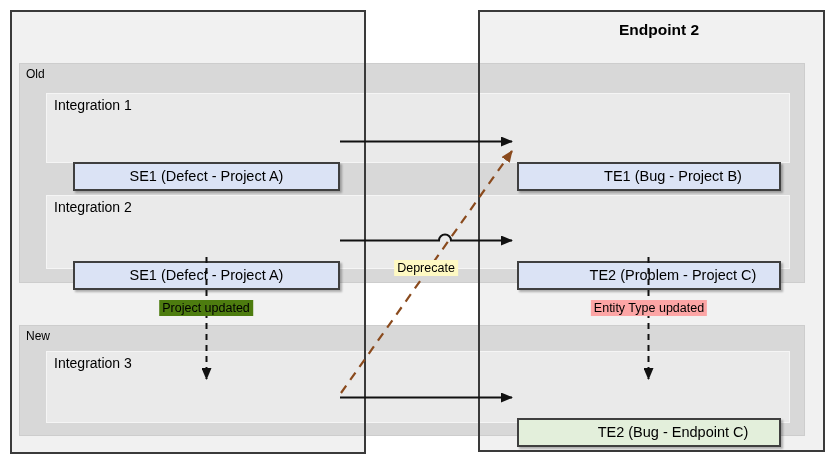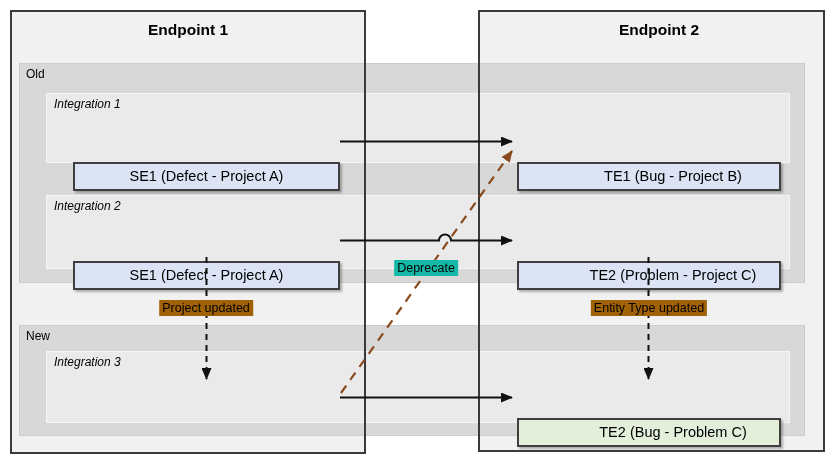--- a/index.html
+++ b/index.html
@@ -54,28 +54,28 @@
   .lbl { position: absolute; z-index: 6; white-space: nowrap; }
   .col-title {
     z-index: 6; text-align: center; top: 21px;
     font-weight: bold; font-size: 15.5px;
   }
   .ep1-title { left: 10px;  width: 356px; }
   .ep2-title { left: 460px; width: 398px; }
   .group-lbl { font-size: 12px; }
   .old-lbl { left: 26px; top: 67px; }
   .new-lbl { left: 26px; top: 329px; }
-  .int-lbl { font-size: 12px; font-style: italic; }
+  .int-lbl { font-size: 14px; }
   .int1-lbl { left: 54px; top: 97px; }
   .int2-lbl { left: 54px; top: 199px; }
   .int3-lbl { left: 54px; top: 355px; }
   .arrow-lbl { font-size: 12.5px; padding: 1px 3px; }
-  .proj-lbl { left: 206px; top: 300px; transform: translateX(-50%); background: #a16207; }
-  .ent-lbl  { left: 649px; top: 300px; transform: translateX(-50%); background: #a16207; }
-  .dep-lbl  { left: 426px; top: 260px; transform: translateX(-50%); background: #14b8a6; }
+  .proj-lbl { left: 206px; top: 300px; transform: translateX(-50%); background: #4d7c0f; }
+  .ent-lbl  { left: 649px; top: 300px; transform: translateX(-50%); background: #fca5a5; }
+  .dep-lbl  { left: 426px; top: 260px; transform: translateX(-50%); background: #fef9c3; }
 </style>
 </head>
 <body>
 
 <div class="stage">
 
   <div class="col-fill ep1-geom"></div>
   <div class="col-fill ep2-geom"></div>
 
   <div class="band group-band old-band"></div>
@@ -84,21 +84,21 @@
   <div class="band int-band int2-band"></div>
   <div class="band int-band int3-band"></div>
 
   <div class="col-border ep1-geom"></div>
   <div class="col-border ep2-geom"></div>
 
   <div class="entity blue se-geom row1">SE1 (Defect - Project A)</div>
   <div class="entity blue te-geom row1">TE1 (Bug - Project B)</div>
   <div class="entity blue se-geom row2">SE1 (Defect - Project A)</div>
   <div class="entity blue te-geom row2">TE2 (Problem - Project C)</div>
-  <div class="entity green te-geom row3">TE2 (Bug - Problem C)</div>
+  <div class="entity green te-geom row3">TE2 (Bug - Endpoint C)</div>
 
   <svg class="arrow-layer" width="835" height="467" viewBox="0 0 835 467">
     <defs>
       <marker id="ah-black" viewBox="0 0 12 10" markerWidth="12" markerHeight="10" refX="11" refY="5" orient="auto" markerUnits="userSpaceOnUse">
         <path d="M0 0 L12 5 L0 10 Z" fill="#111111"></path>
       </marker>
       <marker id="ah-brown" viewBox="0 0 12 10" markerWidth="12" markerHeight="10" refX="11" refY="5" orient="auto" markerUnits="userSpaceOnUse">
         <path d="M0 0 L12 5 L0 10 Z" fill="#8a4a1d"></path>
       </marker>
     </defs>
@@ -109,21 +109,20 @@
 
     <path d="M340 397.5 L512 397.5" stroke="#111111" stroke-width="2" fill="none" marker-end="url(#ah-black)"></path>
 
     <path d="M206.5 257 L206.5 379" stroke="#111111" stroke-width="2" fill="none" stroke-dasharray="6 5" marker-end="url(#ah-black)"></path>
 
     <path d="M648.5 257 L648.5 379" stroke="#111111" stroke-width="2" fill="none" stroke-dasharray="6 5" marker-end="url(#ah-black)"></path>
 
     <path d="M341 393 L512 151" stroke="#8a4a1d" stroke-width="2.2" fill="none" stroke-dasharray="9 7" marker-end="url(#ah-brown)"></path>
   </svg>
 
-  <div class="lbl col-title ep1-title">Endpoint 1</div>
   <div class="lbl col-title ep2-title">Endpoint 2</div>
 
   <div class="lbl group-lbl old-lbl">Old</div>
   <div class="lbl group-lbl new-lbl">New</div>
 
   <div class="lbl int-lbl int1-lbl">Integration 1</div>
   <div class="lbl int-lbl int2-lbl">Integration 2</div>
   <div class="lbl int-lbl int3-lbl">Integration 3</div>
 
   <div class="lbl arrow-lbl proj-lbl">Project updated</div>

